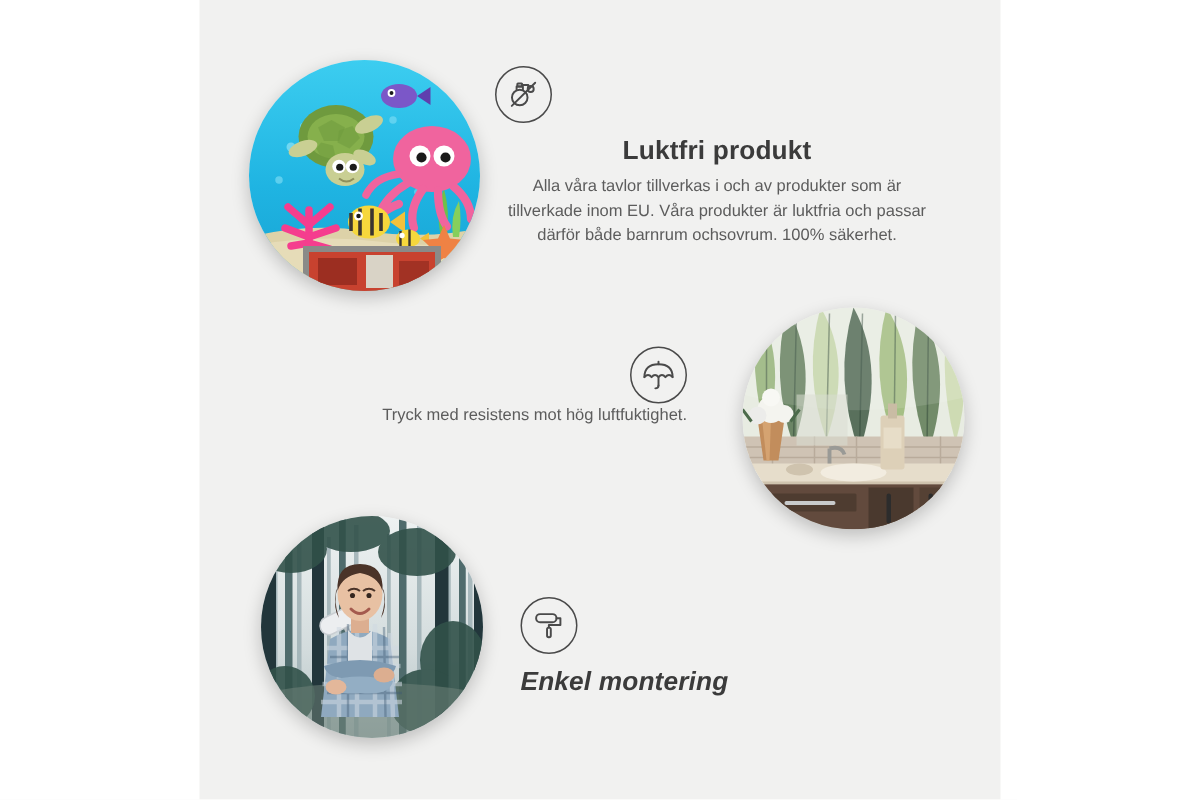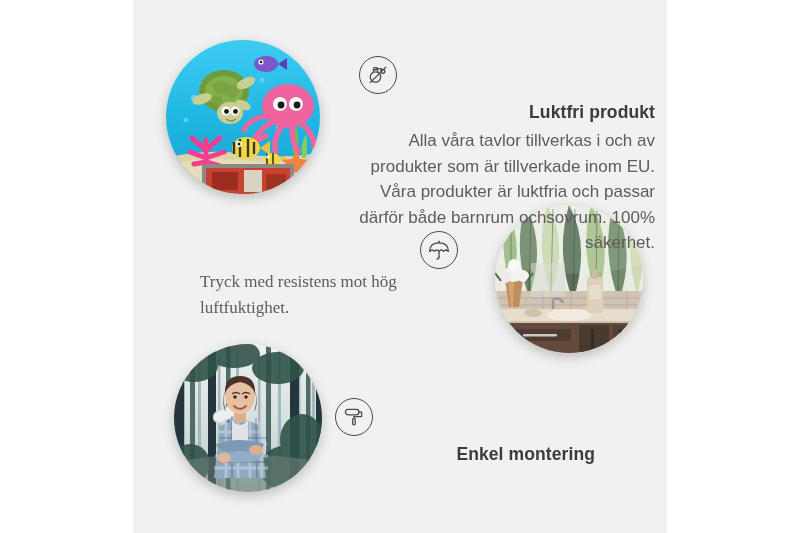--- a/index.html
+++ b/index.html
@@ -50,62 +50,61 @@
   }
   .feature-title {
     font-size: 17.5px;
     font-weight: bold;
     color: #3b3b3b;
     letter-spacing: .1px;
     margin: 8px 0 5px 0;
     line-height: 1.2;
   }
   .feature-body {
-    font-size: 17px;
+    font-size: 11px;
     color: #5c5c5c;
     line-height: 1.5;
     margin: 0;
   }
 
   
   #feature-odourless {
     left: 330px;
-    top: 56px;
+    top: 44px;
     width: 296px;
-    text-align: right;
-    margin-left: 29px;
+    text-align: center;
   }
   #feature-odourless .feature-icon { margin-left: 0px; }
 
   
   #feature-waterproof {
     left: 200px;
     top: 231px;
     width: 258px;
     text-align: center;
   }
   #feature-waterproof .feature-icon {
     margin-left: auto;
     margin-right: 0px;
   }
   #feature-waterproof .feature-title {
     text-align: right;
     margin-bottom: 3px;
   }
   #feature-waterproof .feature-body {
-    text-align: left;
-    font-family: Liberation Serif, serif;
+    text-align: right;
   }
 
   
   #feature-easy {
-    left: 335px;
+    left: 347px;
     top: 398px;
     width: 260px;
-    text-align: right;
+    text-align: left;
+    font-style: italic;
   }
   #feature-easy .feature-title { margin-bottom: 3px; }
 
   
   .photo {
     position: absolute;
     border-radius: 50%;
     overflow: hidden;
     box-shadow: 0 4px 12px rgba(0,0,0,.22);
   }

